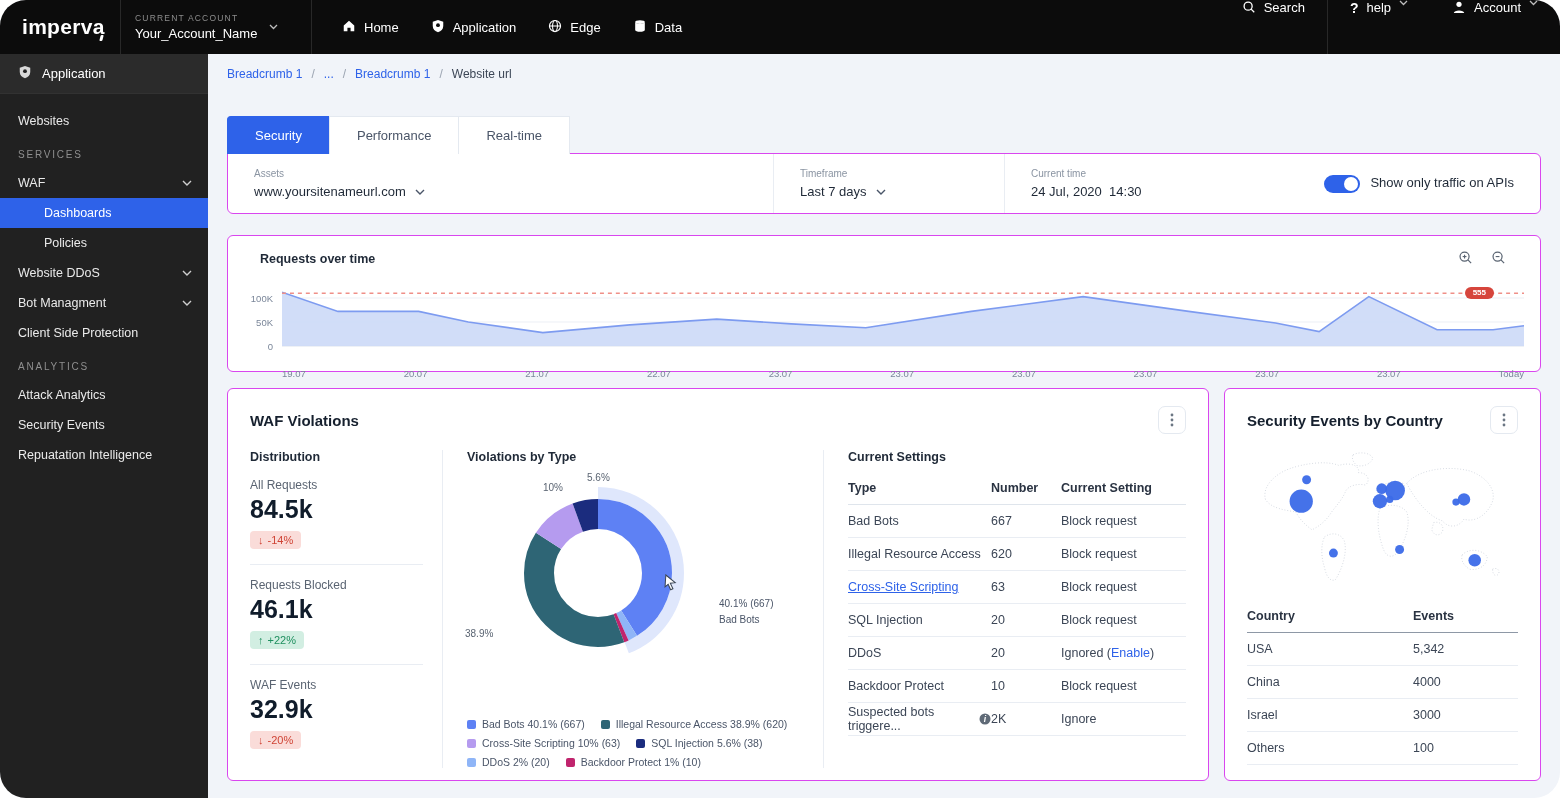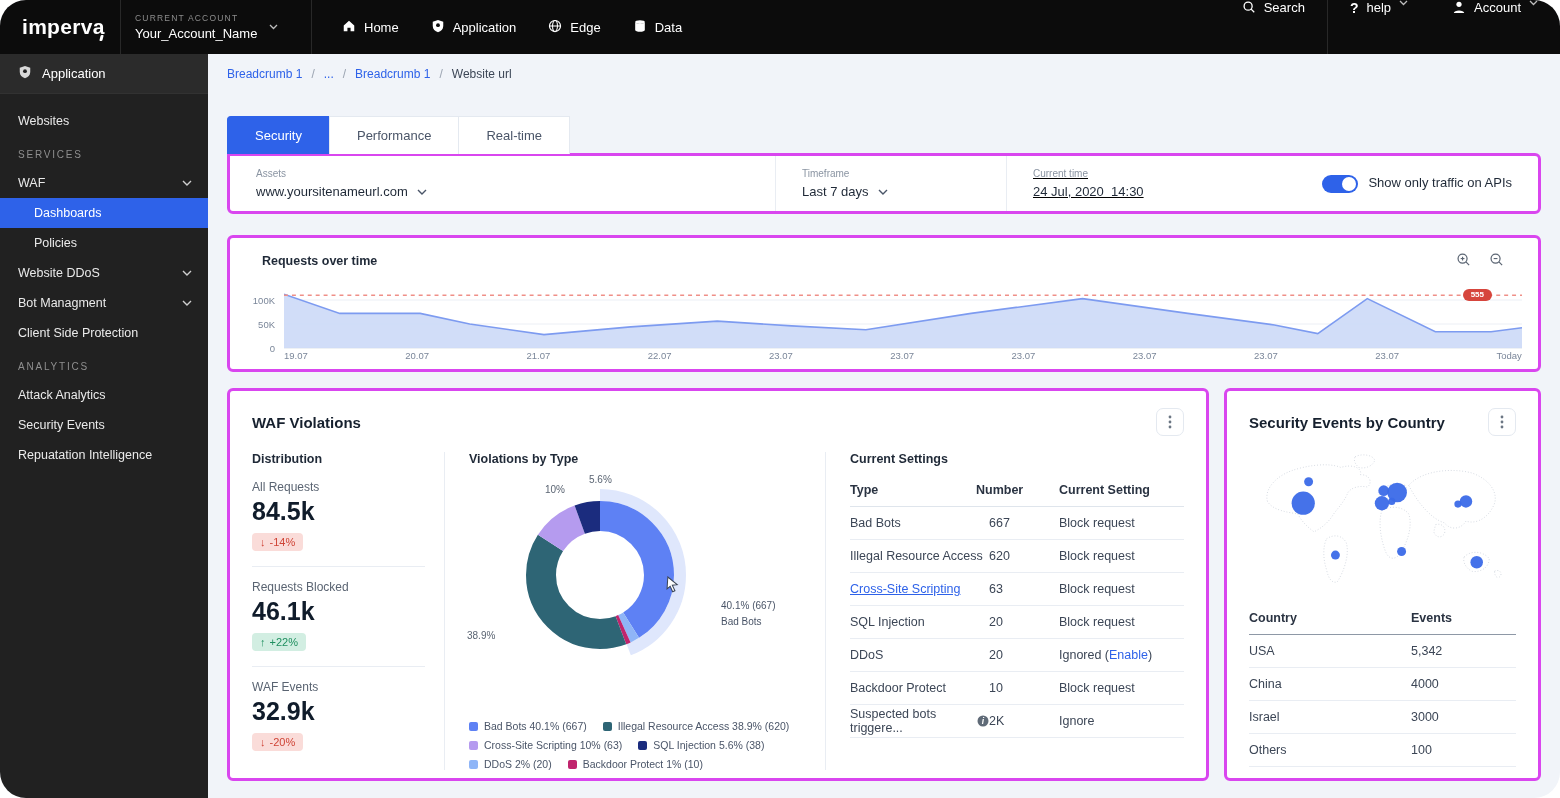--- a/index.html
+++ b/index.html
@@ -20,61 +20,61 @@
   .top-right { margin-left:auto; display:flex; align-items:center; height:100%; }
   .tr-item { display:flex; gap:8px; align-items:flex-start; padding:0 22px; font-size:13px; cursor:pointer; height:100%; }
   .top-divider { width:1px; height:100%; background:#282828; }
   .qmark { font-weight:bold; font-size:14px; color:#fff; }
 
   
   .sidebar { position:absolute; top:54px; left:0; width:208px; bottom:0; background:#212121; color:#e5e5e5; z-index:5; }
   .sb-header { height:40px; background:#2b2b2b; display:flex; align-items:center; gap:10px; padding:0 18px; font-size:13px; color:#fff; border-bottom:1px solid #323232; }
   .sb-nav { padding-top:12px; }
   .sb-item { height:30px; display:flex; align-items:center; padding:0 16px 0 18px; font-size:12.5px; color:#eaeaea; cursor:pointer; }
-  .sb-sub { padding-left:34px; }
+  .sb-sub { padding-left:44px; }
   .sb-selected { background:#2e62e9; color:#fff; }
   .sb-section { height:28px; display:flex; align-items:center; padding:0 18px; font-size:10px; letter-spacing:1.8px; color:#8f8f8f; margin-top:4px; }
   .sb-chev { margin-left:auto; color:#cfcfcf; display:flex; }
 
   
   .content { position:absolute; left:208px; top:54px; right:0; bottom:0; }
   .breadcrumb { position:absolute; left:19px; top:13px; font-size:12px; display:flex; gap:9px; align-items:center; }
   .bc-link { color:#2e62e9; cursor:pointer; }
   .bc-sep { color:#9aa3b0; }
   .bc-current { color:#3c4656; }
 
   .tabbar { position:absolute; left:19px; top:62px; display:flex; z-index:2; }
   .tab { height:38px; display:flex; align-items:center; justify-content:center; padding:0 27px; background:#fff; border:1px solid #e4e9f0; border-bottom:none; font-size:13px; color:#4a5568; cursor:pointer; margin-right:-1px; }
   .tab:first-child { border-radius:4px 0 0 0; }
   .tab-active { background:#2e62e9; color:#fff; border-color:#2e62e9; }
 
-  .card { background:#fff; border:3px solid #d946ef; border-radius:6px; }
+  .card { background:#fff; border:1px solid #d946ef; border-radius:6px; }
   .filter-card { position:absolute; left:19px; top:99px; width:1314px; height:61px; display:flex; align-items:center; border-radius:0 6px 6px 6px; }
   .fgroup { padding-left:26px; display:flex; flex-direction:column; gap:5px; justify-content:center; height:100%; }
-  .fg1 { width:545px; } .fg2 { width:230px; } .fg3 { width:250px;text-decoration:underline; }
+  .fg1 { width:545px; } .fg2 { width:230px; } .fg3 { width:250px; }
   .fdiv { width:1px; height:100%; background:#e9edf3; }
   .flabel { font-size:10px; color:#8a94a2; }
   .fvalue { font-size:13px; color:#1f2937; display:flex; align-items:center; gap:9px; white-space:pre; }
   .fvalue .caret { color:#4a5568; }
   .toggle-wrap { margin-left:auto; display:flex; align-items:flex-start; gap:10px; padding-right:26px; font-size:13px; color:#1f2937; }
   .toggle { width:36px; height:18px; border-radius:9px; background:#2e62e9; position:relative; cursor:pointer; }
   .toggle-knob { position:absolute; right:2px; top:2px; width:14px; height:14px; border-radius:50%; background:#fff; }
 
   
   .requests-card { position:absolute; left:19px; top:181px; width:1314px; height:137px; }
   .rc-title { position:absolute; left:32px; top:16px; font-size:12.5px; font-weight:bold; color:#1f2937; }
   .rc-zoom { position:absolute; right:34px; top:14px; display:flex; gap:18px; color:#5a6472; }
   .rc-zoom span { cursor:pointer; display:flex; }
   .chart-wrap { position:absolute; left:14px; right:16px; top:40px; height:78px; display:flex; }
   .y-ticks { width:40px; position:relative; font-size:9.5px; color:#7a8699; }
   .y-ticks span { position:absolute; right:9px; }
   .plot { flex:1; position:relative; }
   .plot svg { width:100%; height:100%; display:block; }
   .badge-threshold { position:absolute; right:30px; top:11px; background:#d6453c; color:#fff; font-size:8px; font-weight:bold; padding:2px 8px; border-radius:7px; line-height:1; }
-  .x-ticks { position:absolute; left:54px; right:16px; top:112px; display:flex; justify-content:space-between; font-size:9.5px; color:#7a8699; }
+  .x-ticks { position:absolute; left:54px; right:16px; top:132px; display:flex; justify-content:space-between; font-size:9.5px; color:#7a8699; }
 
   
   .waf-card { position:absolute; left:19px; top:334px; width:982px; height:393px; }
   .card-title-row { display:flex; align-items:center; justify-content:space-between; padding:17px 22px 0 22px; }
   .card-title { font-size:15px; font-weight:bold; color:#16202e; }
   .kebab { width:28px; height:28px; border:1px solid #e4e9f0; border-radius:7px; display:flex; align-items:center; justify-content:center; cursor:pointer; background:#fff; }
   .waf-cols { display:flex; padding:16px 22px 0 22px; }
   .col-heading { font-size:12.5px; font-weight:bold; color:#1f2937; }
   .col-dist { width:192px; }
   .vdiv { width:1px; background:#e9edf3; }
@@ -91,21 +91,21 @@
   .donut-box { position:relative; height:232px; margin-top:14px; }
   #donut-svg { position:absolute; left:36px; top:0; }
   .co { position:absolute; font-size:10px; color:#5a6472; }
   .co-hover { line-height:1.55; color:#4a5568; }
   .cursor-ico { position:absolute; left:196px; top:96px; }
   .legend { display:flex; flex-wrap:wrap; width:350px; row-gap:7px; column-gap:16px; font-size:10.5px; color:#4a5568; margin-top:8px; }
   .lg-item { display:inline-flex; align-items:center; gap:6px; cursor:pointer; }
   .lg-sq { width:9px; height:9px; border-radius:2px; display:inline-block; }
 
   .tbl-head { display:grid; padding:9px 0; font-size:12.5px; font-weight:bold; color:#2a3342; border-bottom:1px solid #dfe5ec; }
-  .st-grid { grid-template-columns:1fr 70px 125px;gap:13px; }
+  .st-grid { grid-template-columns:1fr 70px 125px; }
   .st-row { display:grid; grid-template-columns:1fr 70px 125px; align-items:center; height:33px; font-size:12.5px; color:#3c4656; border-bottom:1px solid #e9edf3; }
   .link { color:#2e62e9; cursor:pointer; }
   .u { text-decoration:underline; }
   .st-type { display:flex; align-items:center; gap:6px; }
   .settings-heading { margin-bottom:8px; }
 
   
   .sec-card { position:absolute; left:1016px; top:334px; width:317px; height:393px; }
   .sec-inner { padding:0 22px; }
   .map-box { margin-top:10px; }

